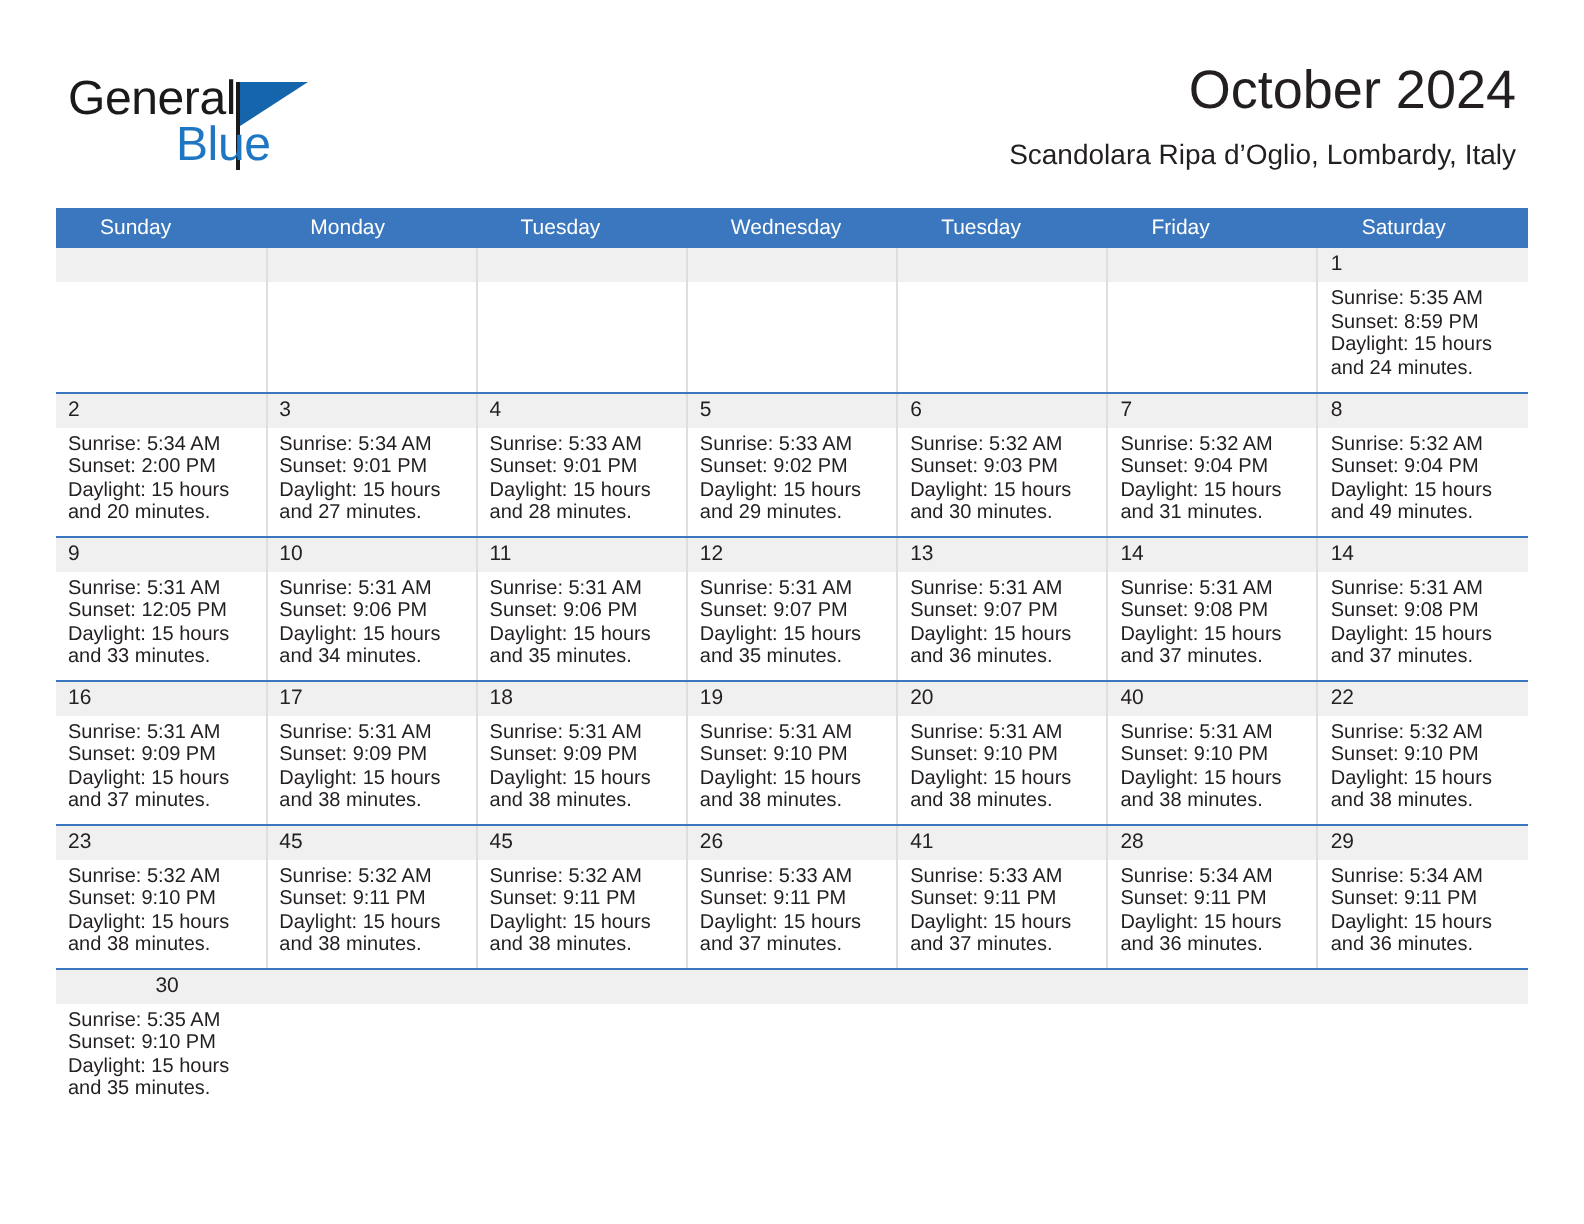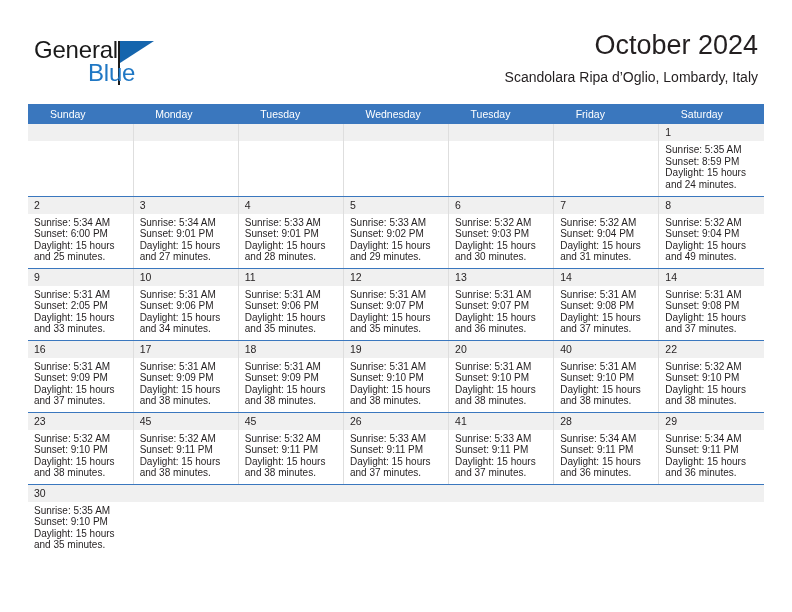--- a/index.html
+++ b/index.html
@@ -146,20 +146,21 @@
     font-size: 10.5px;
     color: #231f20;
     padding-left: 6px;
     box-sizing: border-box;
   }
   td.empty .daynum {
     background: #f0f0f0;
   }
   .week-row.last-row .daynum {
     background: #f0f0f0;
+    text-align: center;
   }
   .details {
     padding: 3px 6px 0 6px;
     font-size: 10px;
     line-height: 11.6px;
     color: #231f20;
   }
   .details div {
     white-space: nowrap;
   }
@@ -225,23 +226,23 @@
               <div>Daylight: 15 hours</div>
               <div>and 24 minutes.</div>
             </div>
           </td>
         </tr>
         <tr class="week-row">
           <td class="col-first filled">
             <span class="daynum">2</span>
             <div class="details">
               <div>Sunrise: 5:34 AM</div>
-              <div>Sunset: 6:00 PM</div>
-              <div>Daylight: 15 hours</div>
-              <div>and 25 minutes.</div>
+              <div>Sunset: 2:00 PM</div>
+              <div>Daylight: 15 hours</div>
+              <div>and 20 minutes.</div>
             </div>
           </td>
           <td class="filled">
             <span class="daynum">3</span>
             <div class="details">
               <div>Sunrise: 5:34 AM</div>
               <div>Sunset: 9:01 PM</div>
               <div>Daylight: 15 hours</div>
               <div>and 27 minutes.</div>
             </div>
@@ -290,21 +291,21 @@
               <div>Daylight: 15 hours</div>
               <div>and 49 minutes.</div>
             </div>
           </td>
         </tr>
         <tr class="week-row">
           <td class="col-first filled">
             <span class="daynum">9</span>
             <div class="details">
               <div>Sunrise: 5:31 AM</div>
-              <div>Sunset: 2:05 PM</div>
+              <div>Sunset: 12:05 PM</div>
               <div>Daylight: 15 hours</div>
               <div>and 33 minutes.</div>
             </div>
           </td>
           <td class="filled">
             <span class="daynum">10</span>
             <div class="details">
               <div>Sunrise: 5:31 AM</div>
               <div>Sunset: 9:06 PM</div>
               <div>Daylight: 15 hours</div>

